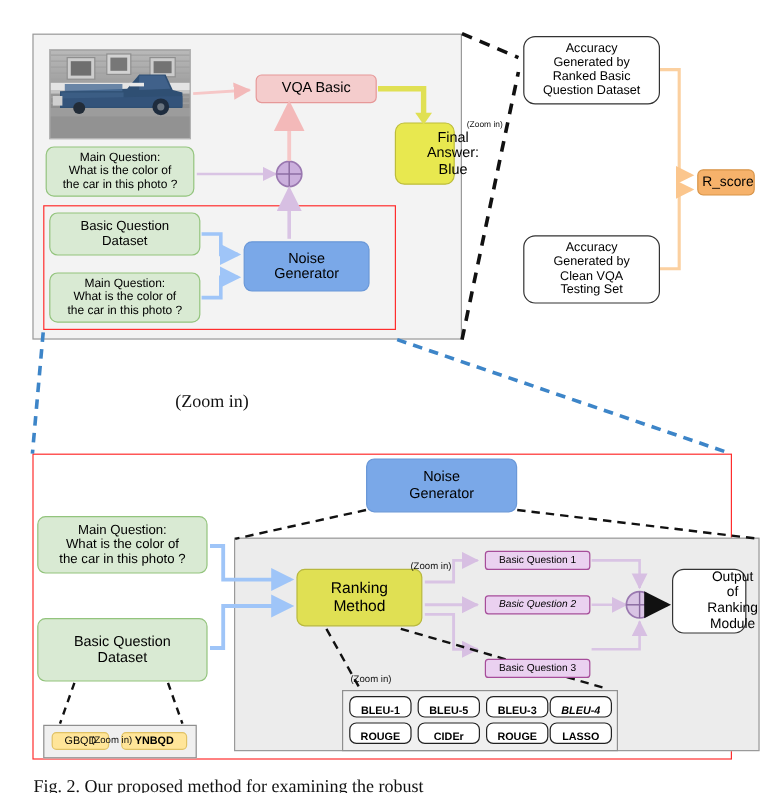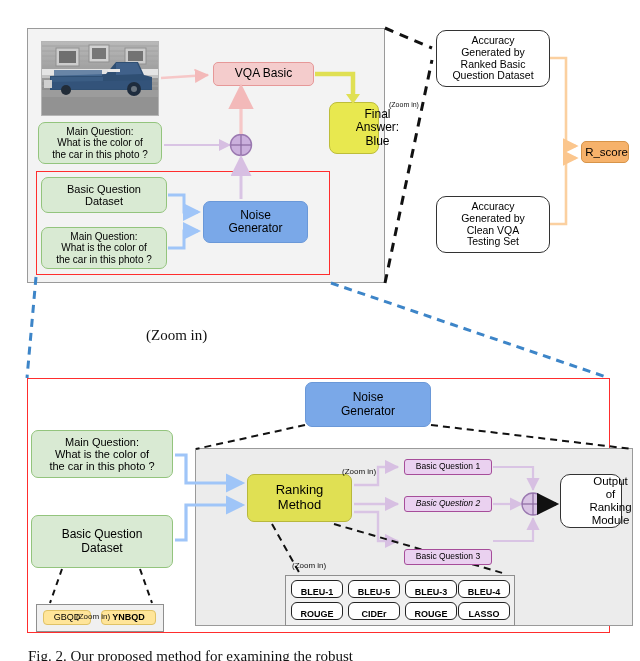--- a/index.html
+++ b/index.html
@@ -323,21 +323,21 @@
 
   <div class="node metric" style="left:291px; top:580px; width:52px; height:18px; z-index:7;">
     <span>BLEU-1</span>
   </div>
   <div class="node metric" style="left:348px; top:580px; width:52px; height:18px; z-index:7;">
     <span>BLEU-5</span>
   </div>
   <div class="node metric" style="left:405px; top:580px; width:52px; height:18px; z-index:7;">
     <span>BLEU-3</span>
   </div>
-  <div class="node metric" style="left:458px; top:580px; width:52px; height:18px; z-index:7;">
+  <div class="node metric" style="left:458px; top:580px; width:52px; height:18px; z-index:7;font-style:italic;">
     <span>BLEU-4</span>
   </div>
 
   <div class="node metric" style="left:291px; top:602px; width:52px; height:18px; z-index:7;">
     <span>ROUGE</span>
   </div>
   <div class="node metric" style="left:348px; top:602px; width:52px; height:18px; z-index:7;">
     <span>CIDEr</span>
   </div>
   <div class="node metric" style="left:405px; top:602px; width:52px; height:18px; z-index:7;">

